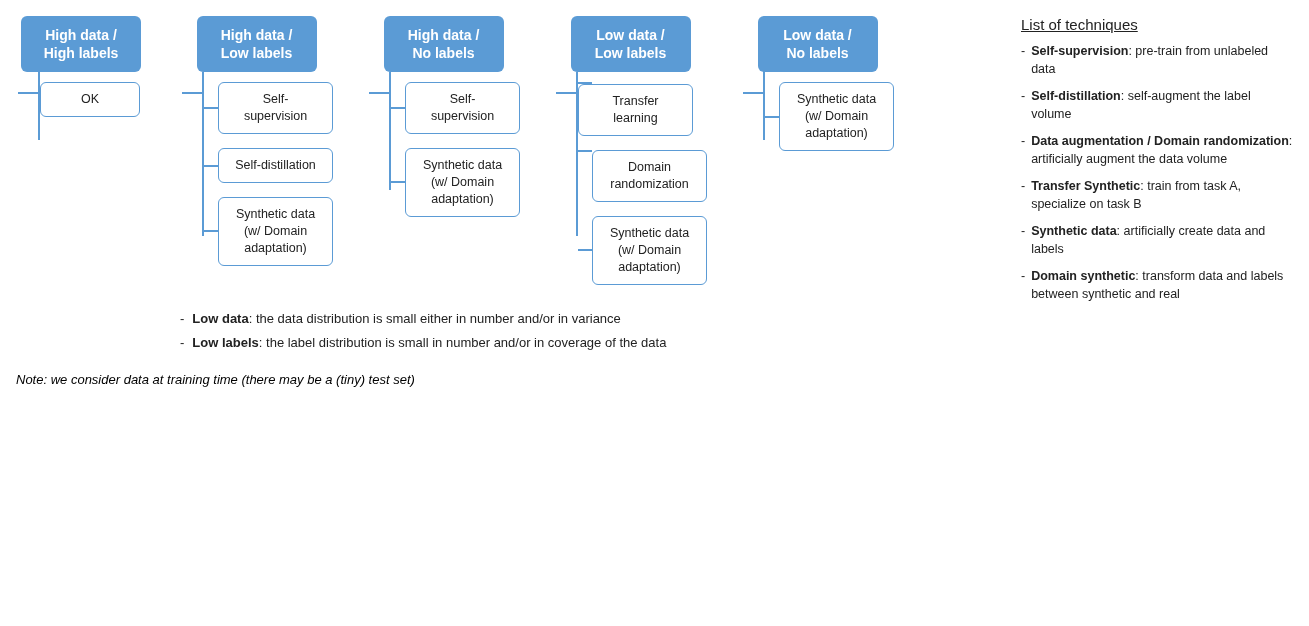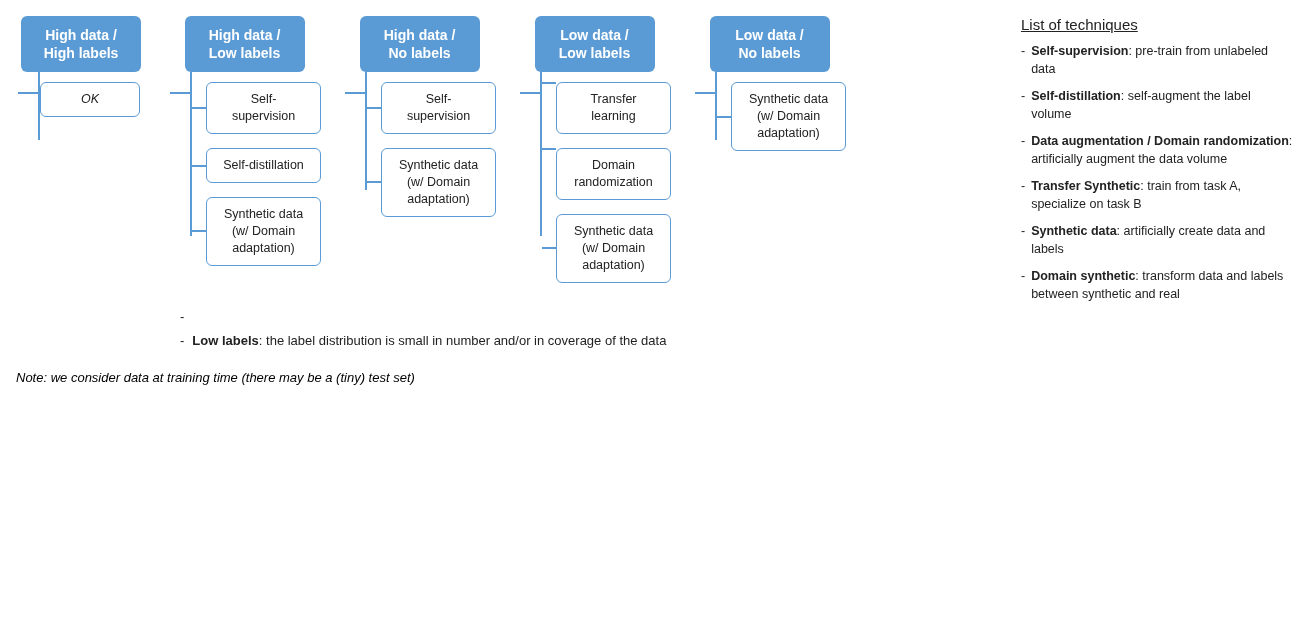--- a/index.html
+++ b/index.html
@@ -19,21 +19,21 @@
       align-items: flex-start;
     }
     .diagram-area {
       flex: 1;
       display: flex;
       flex-direction: column;
     }
     .columns-row {
       display: flex;
       flex-direction: row;
-      gap: 12px;
+      gap: 24px;
       align-items: flex-start;
     }
     .column {
       display: flex;
       flex-direction: column;
       align-items: center;
       gap: 0;
       min-width: 120px;
     }
     .header-box {
@@ -115,21 +115,21 @@
       <div class="column" style="min-width:130px;">
         <div class="header-box">High data /<br>High labels</div>
 
         <div style="display:flex;flex-direction:row;align-items:flex-start;margin-top:0;width:100%;">
           <div style="width:24px;display:flex;flex-direction:column;align-items:flex-end;padding-top:0;">
             <div style="width:2px;height:20px;background:#5b9bd5;"></div>
             <div style="width:22px;height:2px;background:#5b9bd5;"></div>
             <div style="width:2px;height:46px;background:#5b9bd5;"></div>
           </div>
           <div style="display:flex;flex-direction:column;justify-content:center;margin-top:10px;">
-            <div class="child-box" style="width:100px;font-style:italic;">OK</div>
+            <div class="child-box" style="width:100px;">OK</div>
           </div>
         </div>
       </div>
 
       <div class="column" style="min-width:130px;margin-left:10px;">
         <div class="header-box">High data /<br>Low labels</div>
         <div style="display:flex;flex-direction:row;align-items:flex-start;width:100%;margin-top:0;">
           <div style="width:24px;display:flex;flex-direction:column;align-items:flex-end;padding-top:0;">
             <div style="width:2px;height:20px;background:#5b9bd5;"></div>
             <div style="width:22px;height:2px;background:#5b9bd5;"></div>
@@ -178,21 +178,21 @@
 
       <div class="column" style="min-width:130px;margin-left:10px;">
         <div class="header-box">Low data /<br>Low labels</div>
         <div style="display:flex;flex-direction:row;align-items:flex-start;width:100%;margin-top:0;">
           <div style="width:24px;display:flex;flex-direction:column;align-items:flex-end;padding-top:0;">
             <div style="width:2px;height:20px;background:#5b9bd5;"></div>
             <div style="width:22px;height:2px;background:#5b9bd5;"></div>
             <div style="width:2px;height:142px;background:#5b9bd5;"></div>
           </div>
           <div style="display:flex;flex-direction:column;gap:0;margin-top:10px;">
-            <div style="display:flex;flex-direction:row;align-items:flex-start;">
+            <div style="display:flex;flex-direction:column;align-items:flex-start;">
               <div style="width:14px;height:2px;background:#5b9bd5;"></div>
               <div class="child-box">Transfer<br>learning</div>
             </div>
             <div style="height:10px;width:2px;"></div>
             <div style="display:flex;flex-direction:row;align-items:flex-start;margin-top:4px;">
               <div style="width:14px;height:2px;background:#5b9bd5;"></div>
               <div class="child-box">Domain<br>randomization</div>
             </div>
             <div style="height:10px;width:2px;"></div>
             <div style="display:flex;flex-direction:row;align-items:center;margin-top:4px;">
@@ -218,20 +218,21 @@
             </div>
           </div>
         </div>
       </div>
 
     </div>
 
     <div class="legend-area">
       <div class="legend-item">
         <span class="legend-dash">-</span>
+        <span><strong>Low data</strong><span>: the data distribution is small either in number and/or in variance</span></span>
       </div>
       <div class="legend-item">
         <span class="legend-dash">-</span>
         <span><strong>Low labels</strong><span>: the label distribution is small in number and/or in coverage of the data</span></span>
       </div>
     </div>
 
     <div class="note-area">
       <span>Note: we consider data at training time (there may be a (tiny) test set)</span>
     </div>

